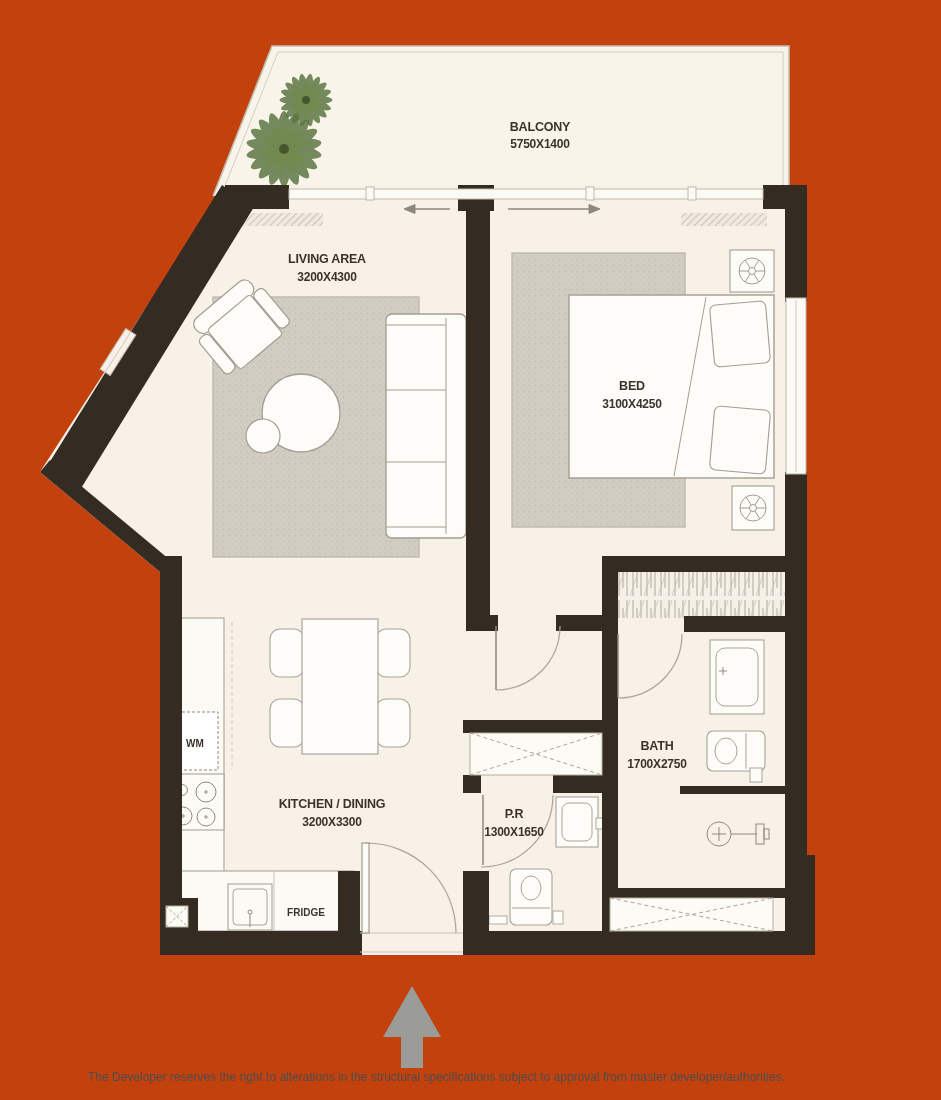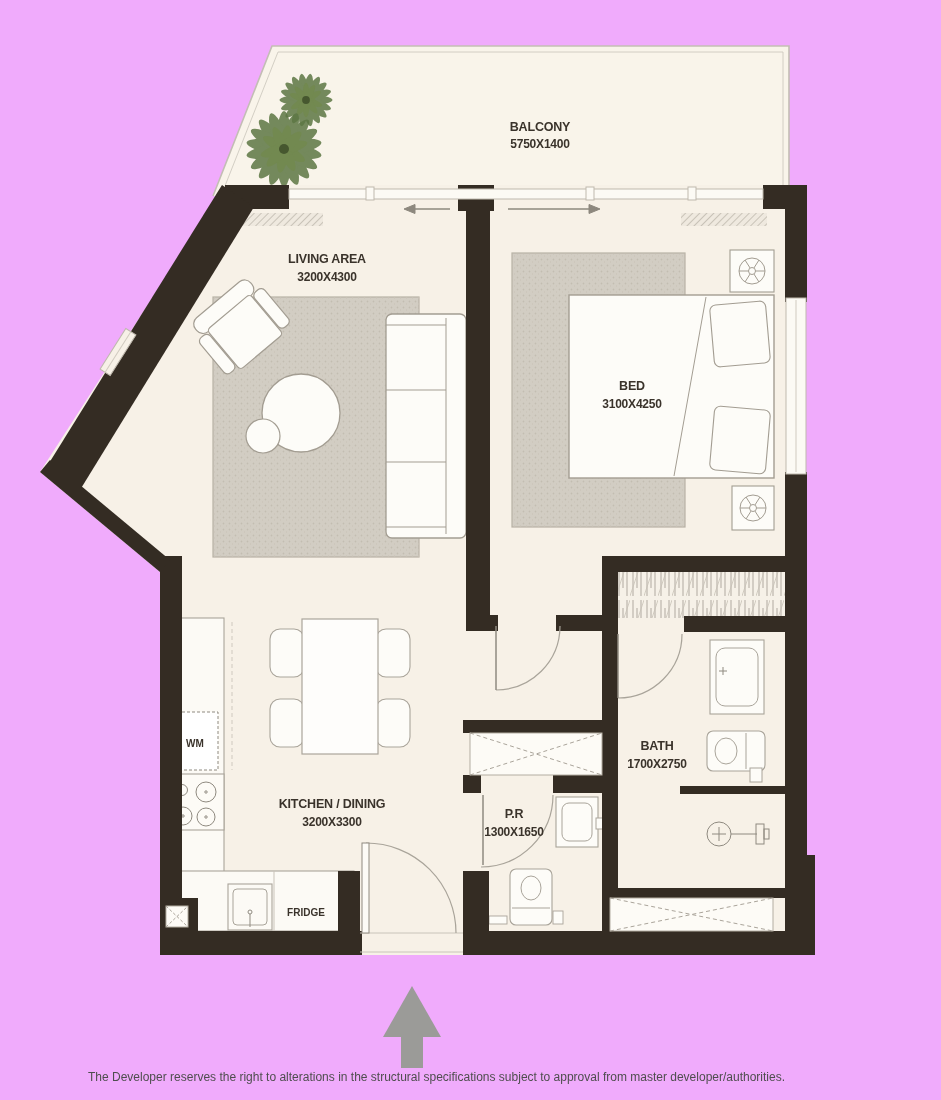--- a/index.html
+++ b/index.html
@@ -1,16 +1,16 @@
 <!DOCTYPE html>
 <html><head>
 <meta charset="utf-8">
 <style>
   html,body{margin:0;padding:0;background:#ffffff;}
-  .stage{position:relative;width:941px;height:1100px;background:#f0abfc;overflow:hidden;
+  .stage{position:relative;width:941px;height:1100px;background:#c2410c;overflow:hidden;
          font-family:"Liberation Sans",sans-serif;}
   svg{position:absolute;left:0;top:0;}
   svg text{font-family:"Liberation Sans",sans-serif;fill:#3a332b;}
   .lbl{font-weight:700;font-size:12.5px;letter-spacing:-0.2px;}
   .dim{font-weight:700;font-size:12px;letter-spacing:-0.2px;}
   .sm{font-weight:700;font-size:10px;}
   .disc{font-weight:400;font-size:12px;fill:#4e4e4e;letter-spacing:0;}
 </style>
 </head>
 <body>

